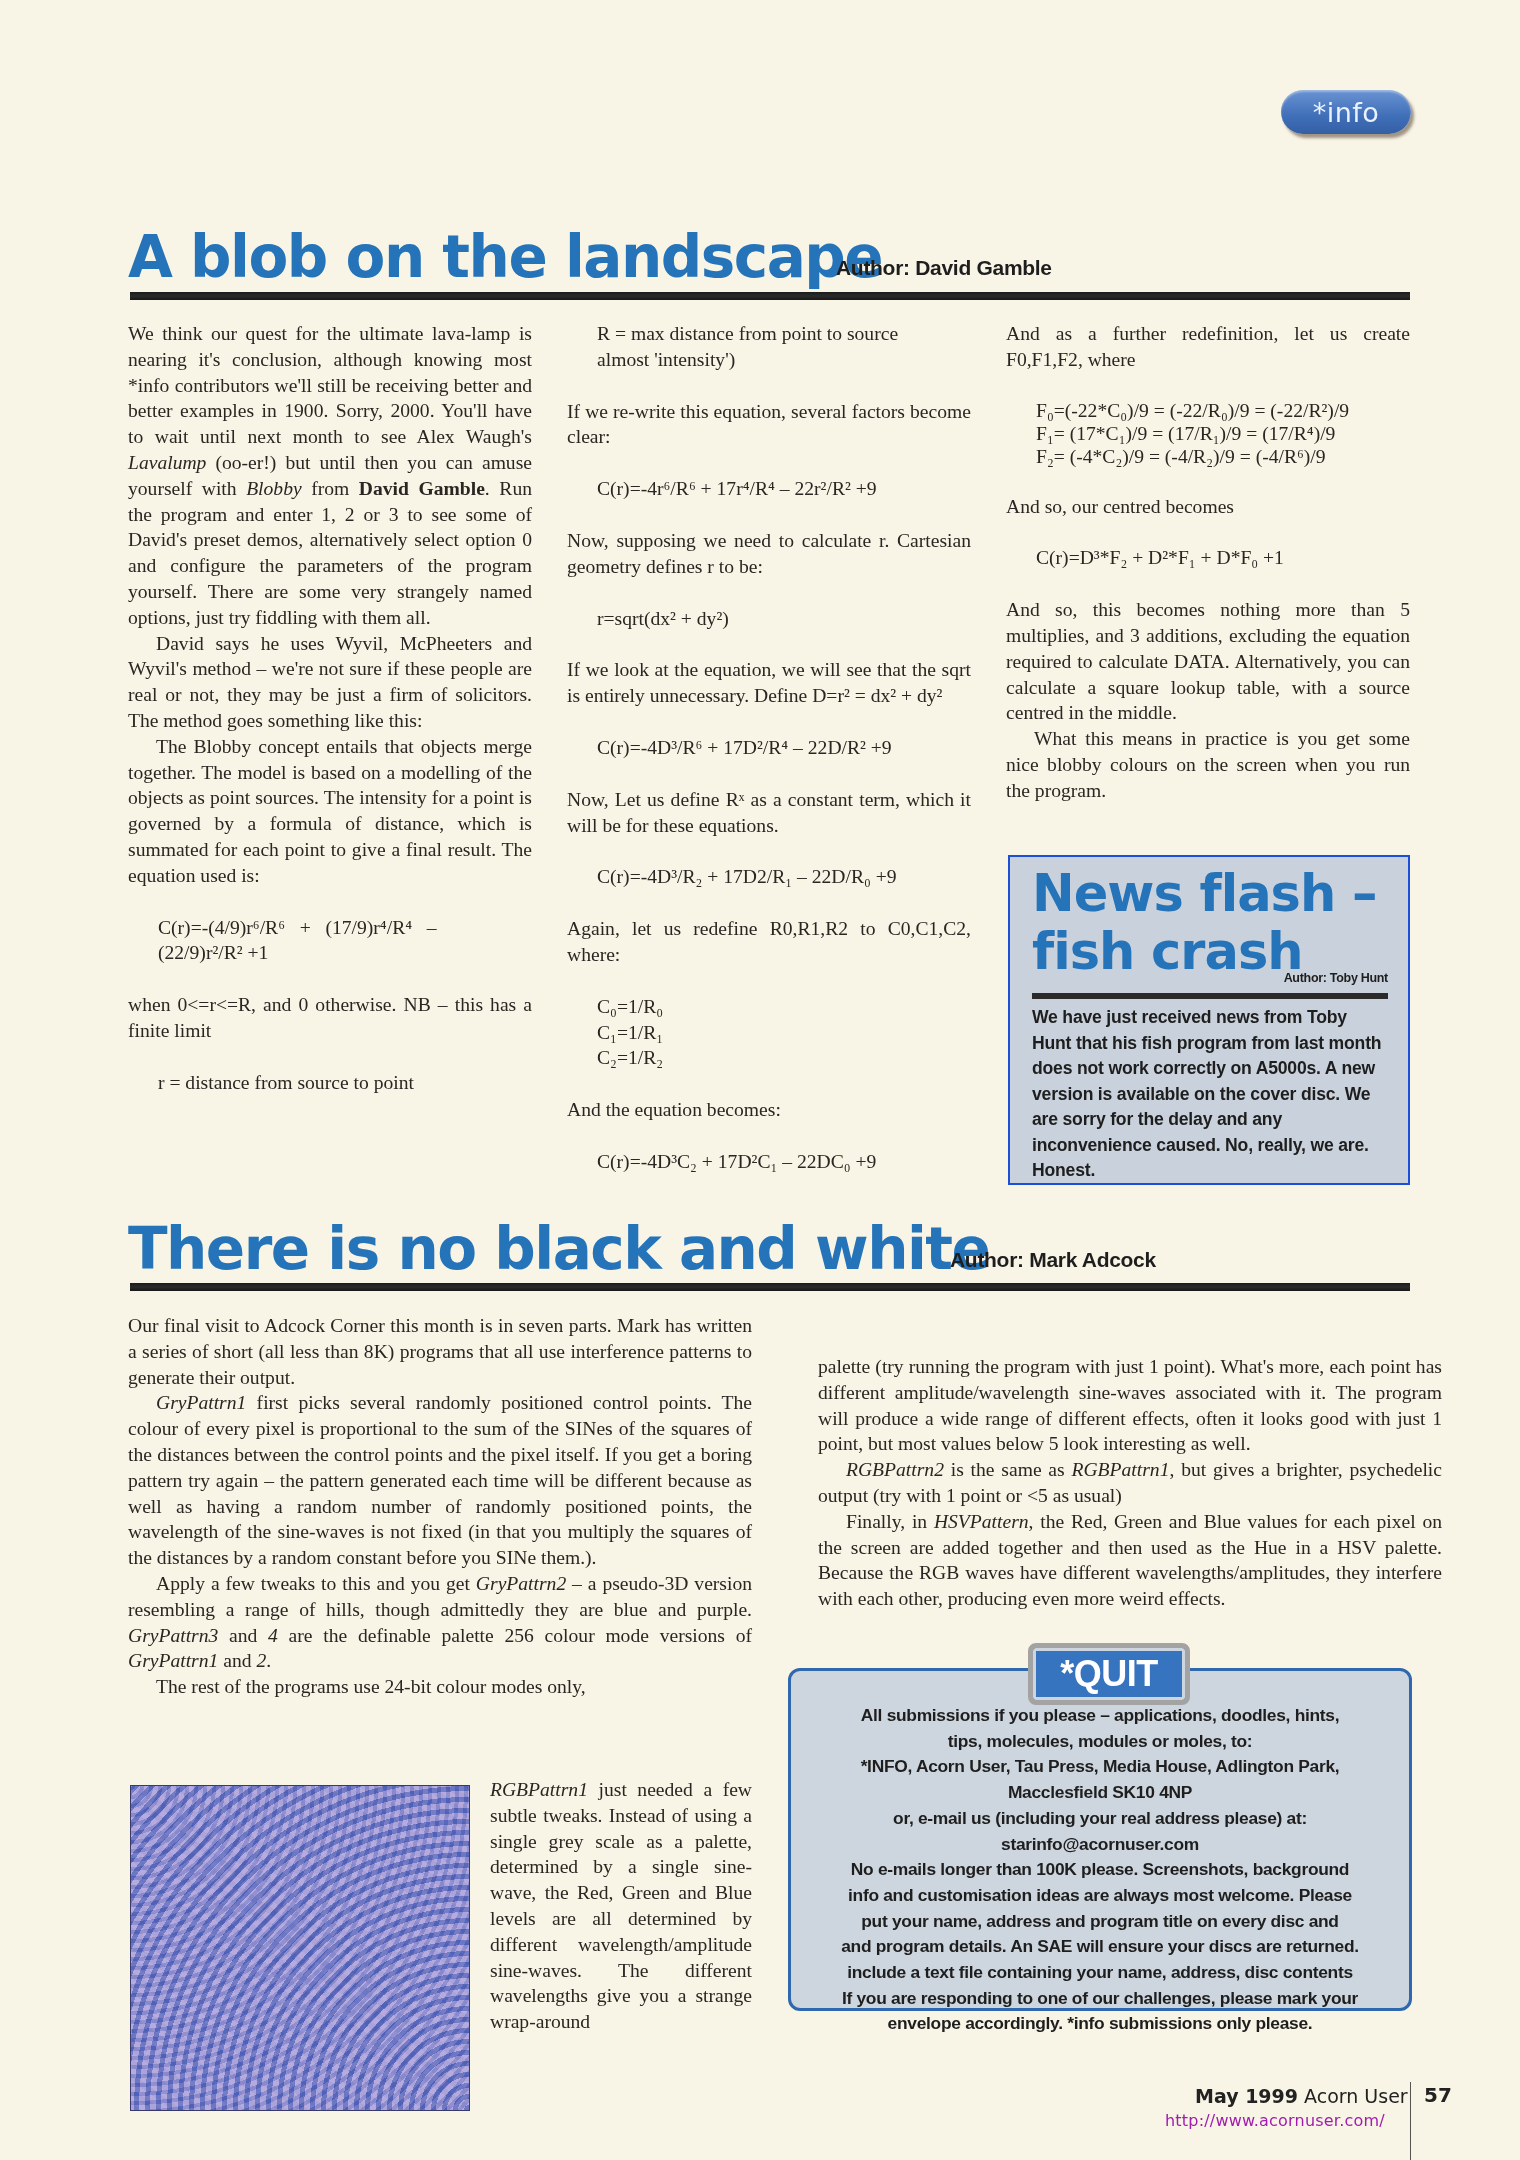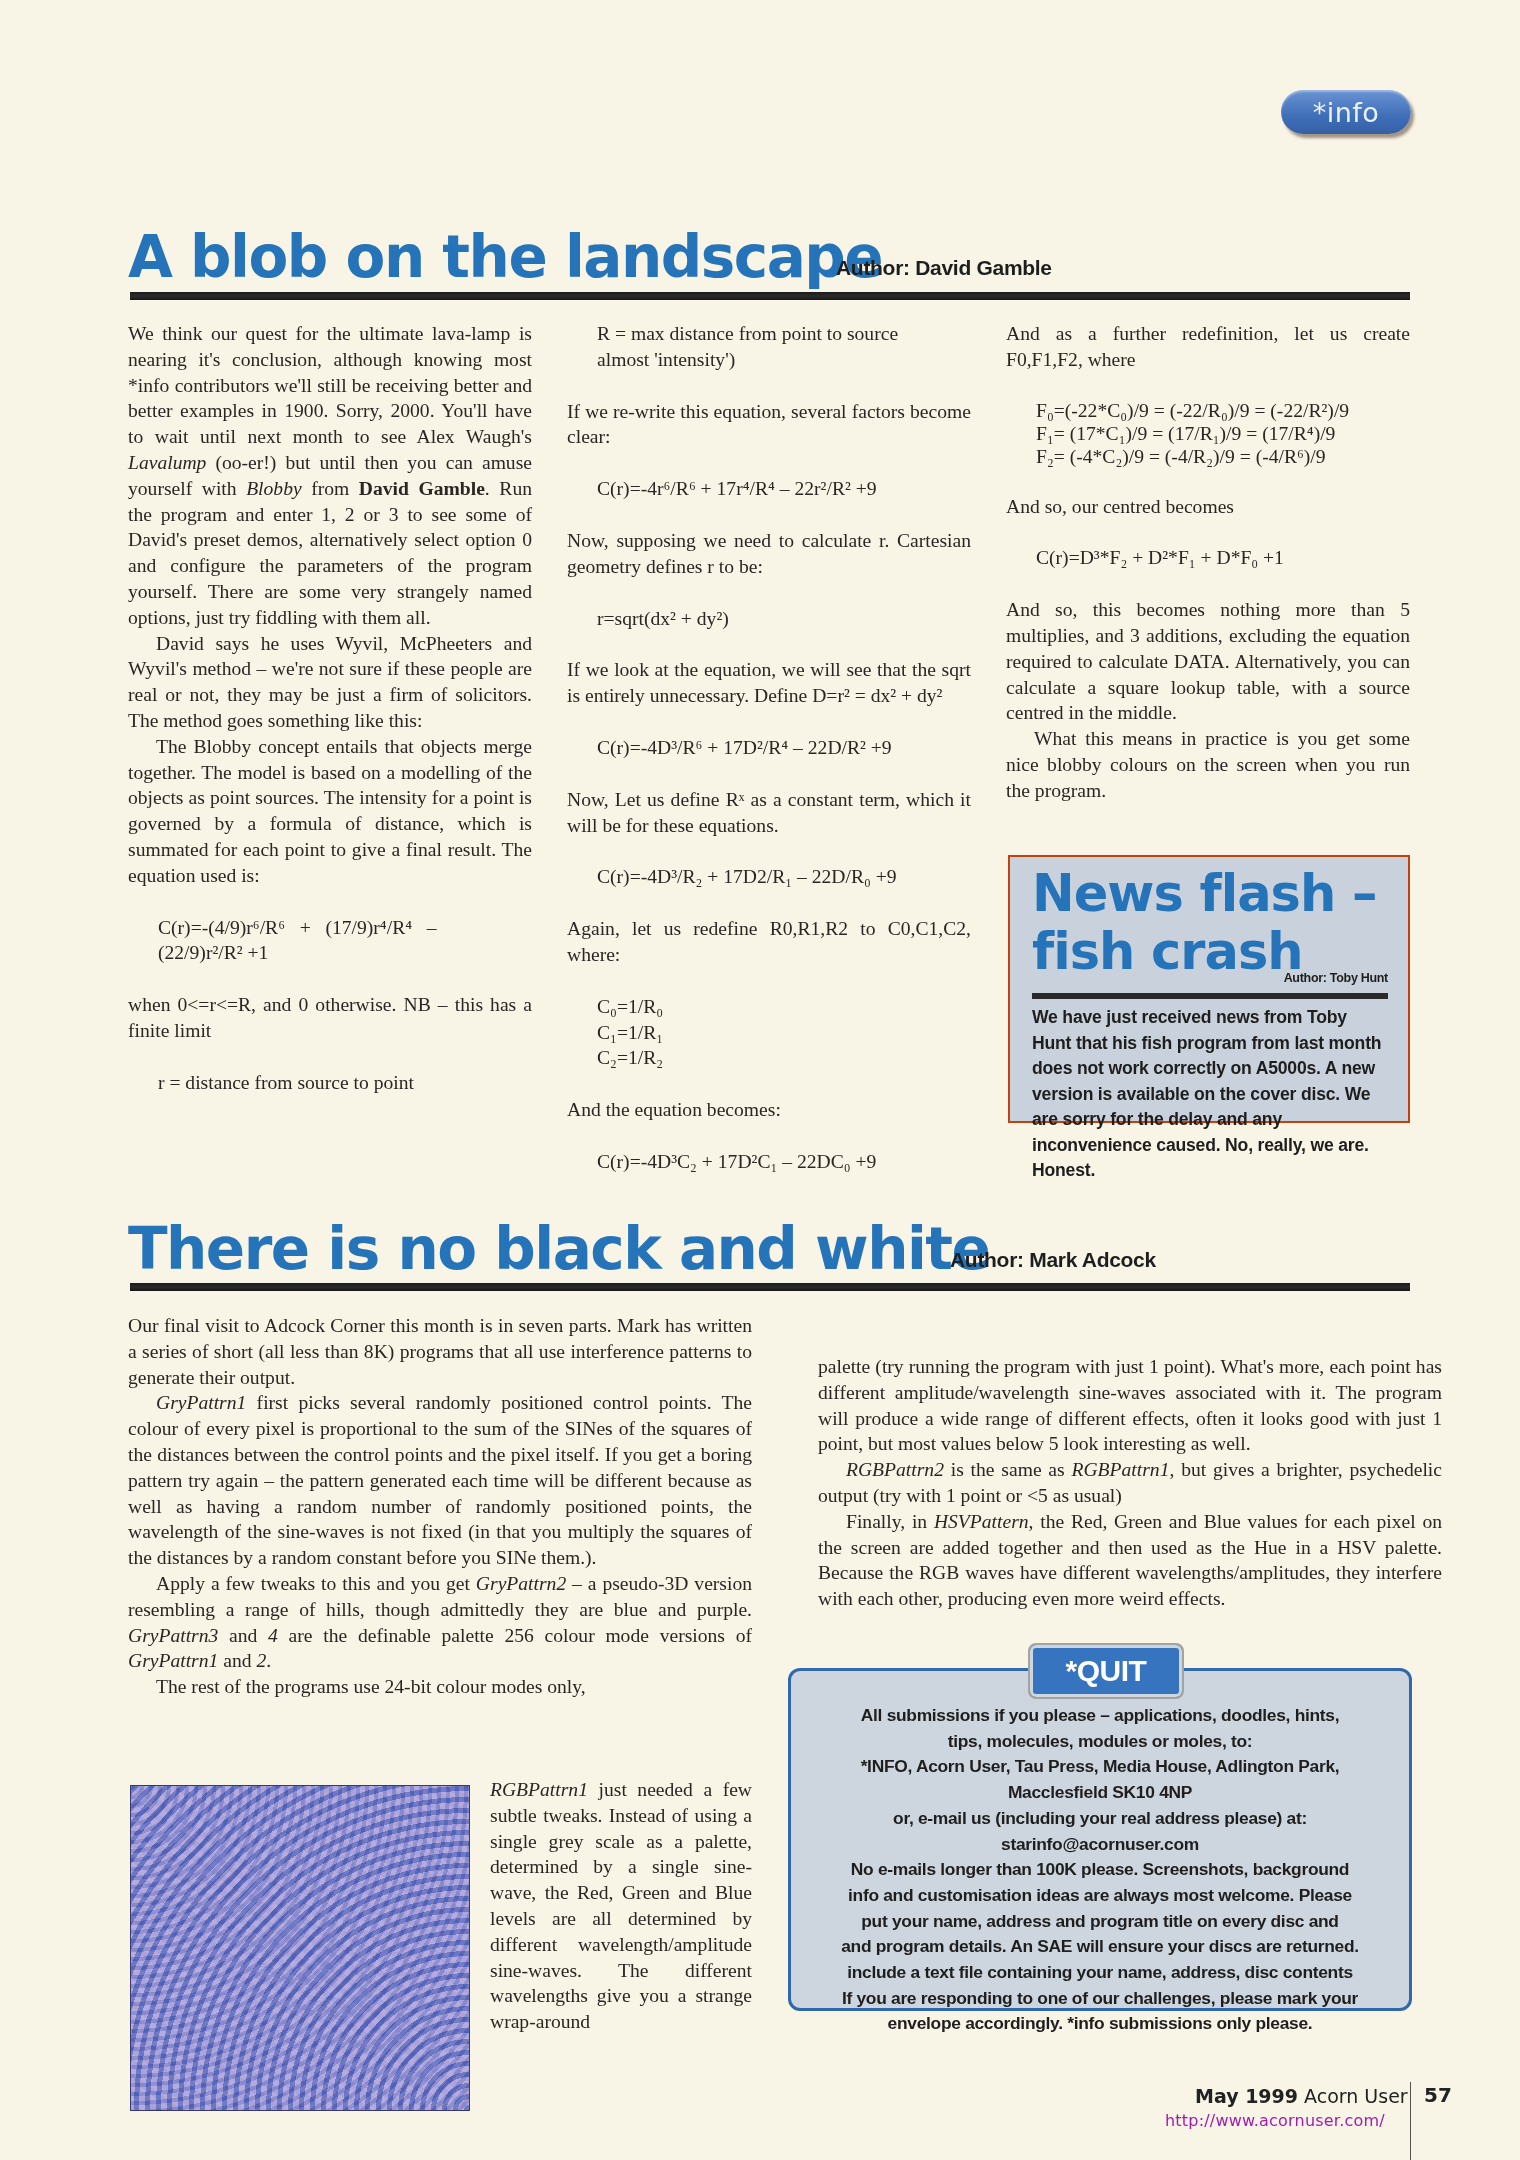--- a/index.html
+++ b/index.html
@@ -30,45 +30,45 @@
   }
   .author {
     font-family:"Liberation Sans","DejaVu Sans",sans-serif; font-weight:bold;
     color:#1e1e1e; font-size:21px; letter-spacing:-0.3px;
   }
   .rule {
     background:linear-gradient(#1b1b1b,#2b2b2b 50%,#171717); height:8px;
   }
 
   .newsbox {
-    left:1008px; top:855px; width:402px; height:268px;
-    background:#c9d2dc; border:2px solid #c2410c; box-sizing:border-box;
+    left:1008px; top:855px; width:402px; height:330px;
+    background:#c9d2dc; border:2px solid #1d4ed8; box-sizing:border-box;
   }
   .newsbox .nf-title {
     position:absolute; left:22px; top:8px; font-size:51px; line-height:58px; letter-spacing:-1px;
   }
   .newsbox .nf-author { position:absolute; right:20px; top:114px; font-size:12.5px; }
   .newsbox .nf-rule { position:absolute; left:22px; right:20px; top:136px; height:6px; background:#2a2a2a; }
   .newsbox .nf-body {
     position:absolute; left:22px; right:18px; top:148px;
     font-family:"Liberation Sans","DejaVu Sans",sans-serif; font-weight:bold;
     font-size:17.6px; line-height:25.5px; color:#1e1e1e; letter-spacing:-0.2px;
   }
 
   .quitbox {
     left:788px; top:1668px; width:624px; height:343px;
     background:#cdd5de; border:3px solid #2f68ad; border-radius:12px; box-sizing:border-box;padding-left:32px;
   }
   .quit-tab {
     left:1028px; top:1643px; width:152px; height:52px; border-radius:8px;
     background:#3674bf; color:#ffffff;
-    font-family:"Liberation Sans","DejaVu Sans",sans-serif; font-weight:bold; font-size:30px;
+    font-family:"Liberation Sans","DejaVu Sans",sans-serif; font-weight:bold; font-size:36px;
     display:flex; align-items:center; justify-content:center; letter-spacing:-0.5px;
     box-shadow:0 0 0 3px #cdd5de inset;
-    border:2px solid #a3a3a3;
+    border:5px solid #a3a3a3;
   }
   .quit-body {
     position:absolute; left:16px; right:16px; top:32px; text-align:center;
     font-family:"Liberation Sans","DejaVu Sans",sans-serif; font-weight:bold;
     font-size:17.4px; line-height:25.7px; color:#1e1e1e; letter-spacing:-0.3px;
   }
 
   .pattern-img {
     left:130px; top:1785px; width:340px; height:326px;
     border:1px solid #3a3a6a; box-sizing:border-box;

